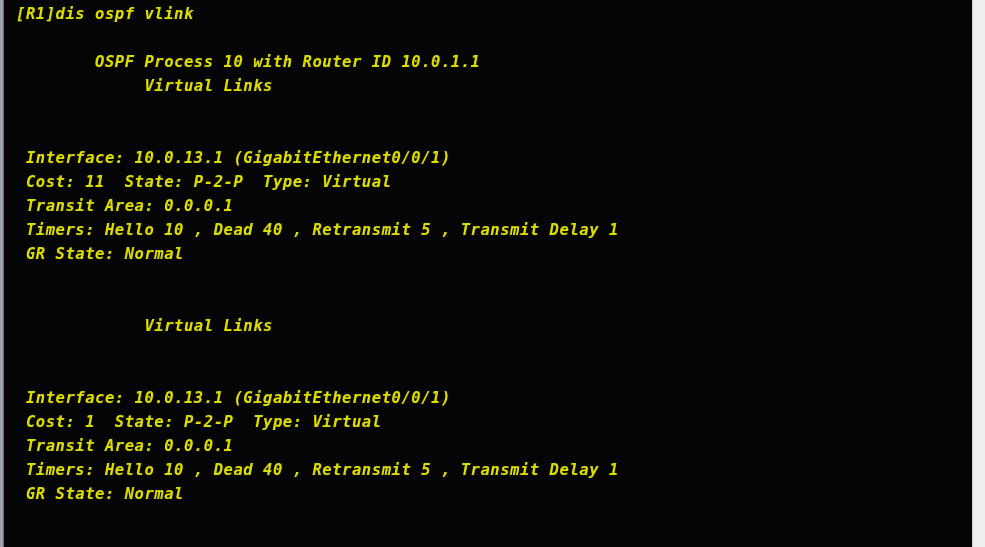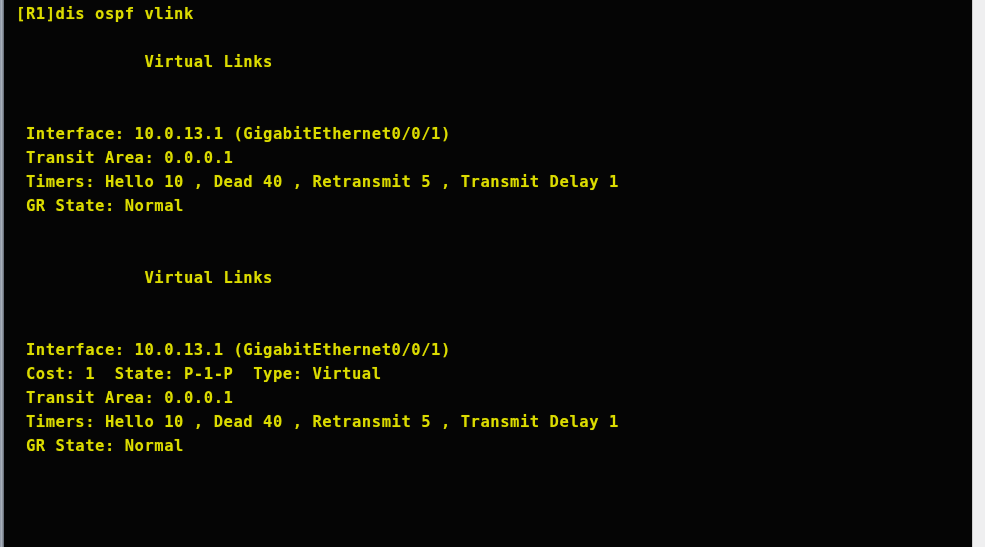--- a/index.html
+++ b/index.html
@@ -13,20 +13,21 @@
     height: 547px;
     overflow: hidden;
     font-family: "DejaVu Sans Mono", "Liberation Mono", monospace;
   }
 
   #app-root {
     position: relative;
     width: 985px;
     height: 431px;
     background: #404040;
+    font-style: italic;
   }
 
   
   .window-left-gutter {
     position: absolute;
     left: 0;
     top: 0;
     width: 4px;
     height: 547px;
     background: linear-gradient(to right, #8d95a3 0%, #aab2bd 40%, #5d646f 100%);
@@ -86,34 +87,36 @@
 
 <div id="app-root">
 
   <div class="window-left-gutter"></div>
 
   <div class="terminal">
     <div class="terminal-screen">
 
       <div class="term-line">[R1]dis ospf vlink</div>
       <div class="term-line blank"></div>
+      <div class="term-line">        OSPF Process 10 with Router ID 10.0.1.1</div>
       <div class="term-line">             Virtual Links</div>
       <div class="term-line blank"></div>
       <div class="term-line blank"></div>
       <div class="term-line"> Interface: 10.0.13.1 (GigabitEthernet0/0/1)</div>
+      <div class="term-line"> Cost: 11  State: P-2-P  Type: Virtual</div>
       <div class="term-line"> Transit Area: 0.0.0.1</div>
       <div class="term-line"> Timers: Hello 10 , Dead 40 , Retransmit 5 , Transmit Delay 1</div>
       <div class="term-line"> GR State: Normal</div>
       <div class="term-line blank"></div>
       <div class="term-line blank"></div>
       <div class="term-line">             Virtual Links</div>
       <div class="term-line blank"></div>
       <div class="term-line blank"></div>
       <div class="term-line"> Interface: 10.0.13.1 (GigabitEthernet0/0/1)</div>
-      <div class="term-line"> Cost: 1  State: P-1-P  Type: Virtual</div>
+      <div class="term-line"> Cost: 1  State: P-2-P  Type: Virtual</div>
       <div class="term-line"> Transit Area: 0.0.0.1</div>
       <div class="term-line"> Timers: Hello 10 , Dead 40 , Retransmit 5 , Transmit Delay 1</div>
       <div class="term-line"> GR State: Normal</div>
 
     </div>
   </div>
 
   <div class="window-right-pane"></div>
 
 </div>

